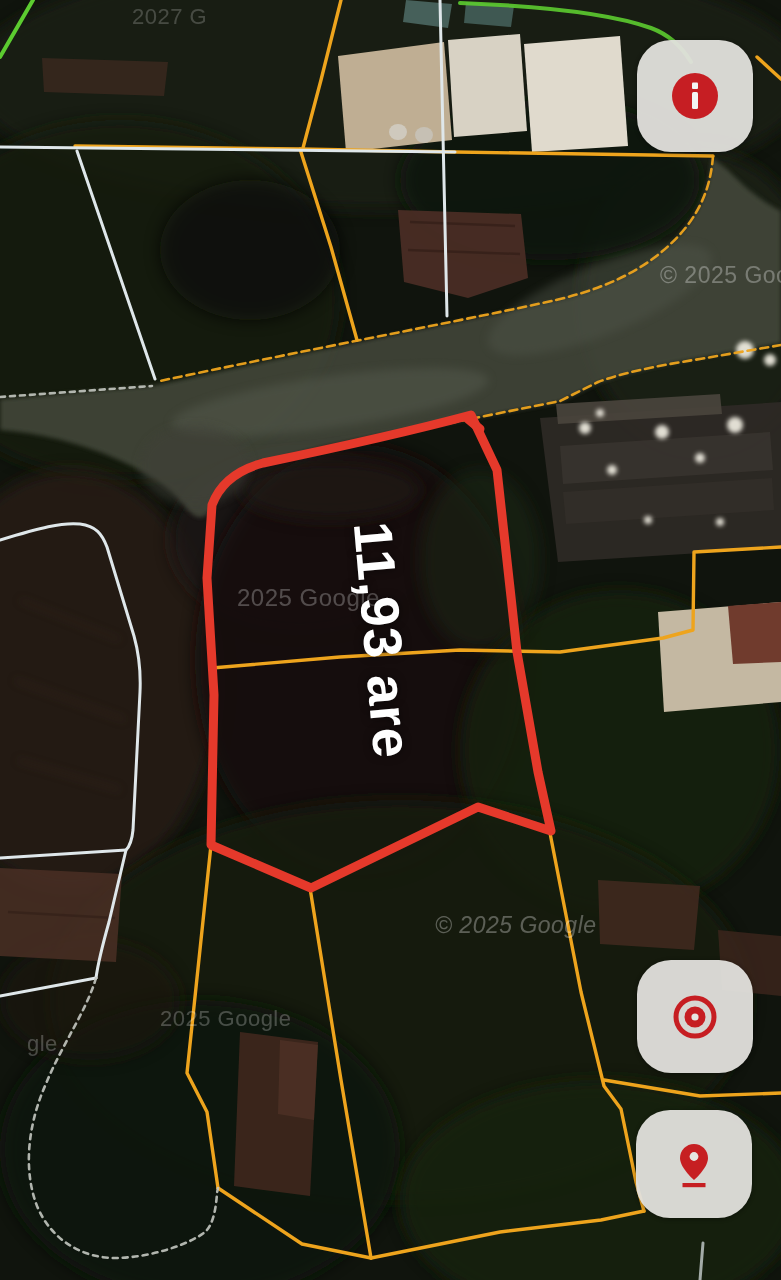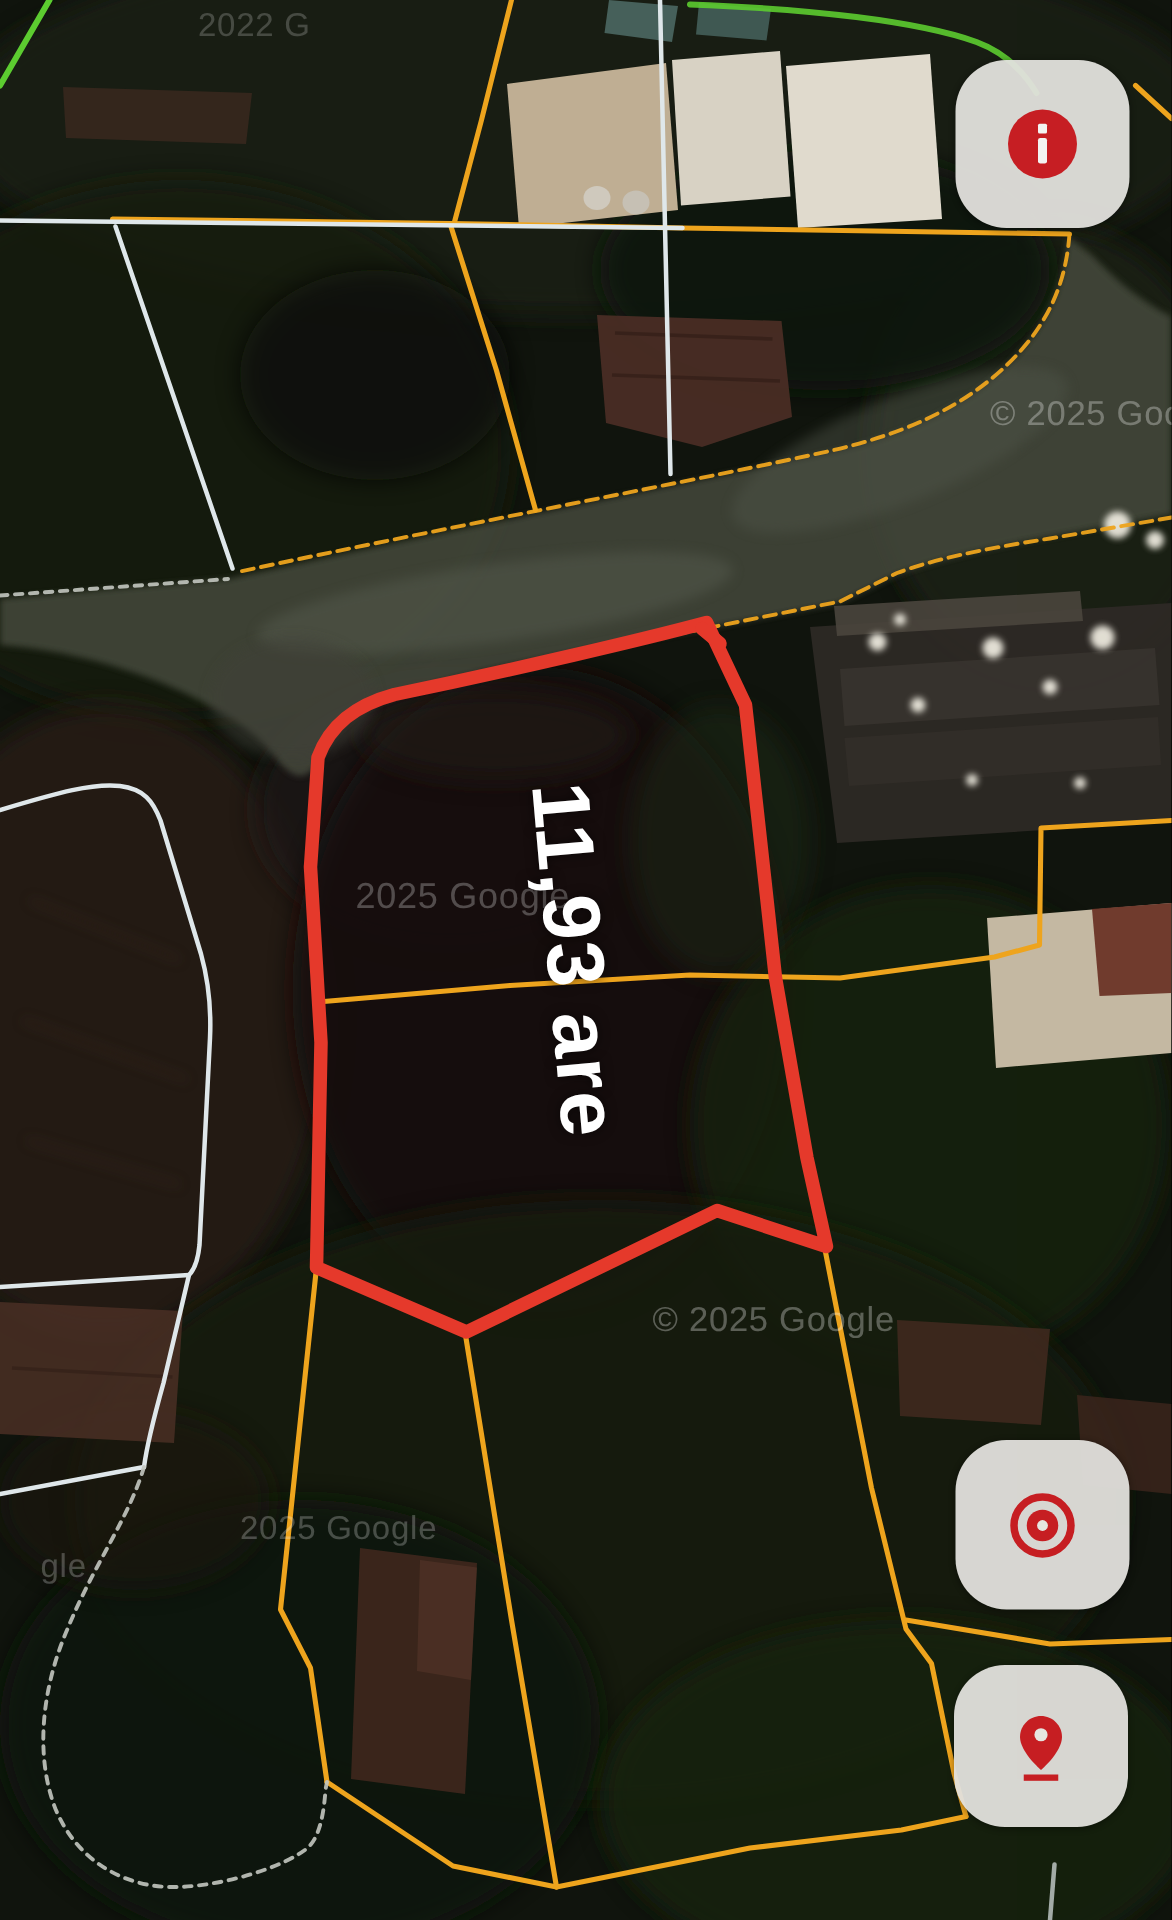--- a/index.html
+++ b/index.html
@@ -13,21 +13,21 @@
   .st-white{stroke:var(--boundary-white,#dfe7ea);fill:none;}
   .st-gray{stroke:var(--boundary-gray,#c3c7c0);fill:none;}
   .st-green{stroke:var(--boundary-green,#5ccc30);fill:none;}
   .st-red{stroke:var(--marker-red,#e5392b);fill:none;}
 
   .watermark{position:absolute;color:var(--watermark-white,#fff);
     font-size:22px;letter-spacing:.5px;white-space:nowrap;pointer-events:none;}
   .wm-tl{left:132px;top:4px;opacity:.20;}
   .wm-tr{left:660px;top:262px;opacity:.30;font-size:23px;}
   .wm-c {left:237px;top:584px;opacity:.26;font-size:24px;}
-  .wm-m {left:435px;top:866px;opacity:.30;font-size:23px;}
+  .wm-m {left:435px;top:912px;opacity:.30;font-size:23px;font-style:italic;}
   .wm-b {left:160px;top:1006px;opacity:.24;}
   .wm-bt{left:2px;top:1031px;opacity:.24;margin-left:25px;}
 
   #area-label{position:absolute;left:383px;top:640px;
     transform:translate(-50%,-50%) rotate(85deg);
     color:var(--label-white,#fff);font-size:54px;font-weight:bold;
     letter-spacing:1px;white-space:nowrap;
     text-shadow:0 0 8px rgba(0,0,0,.55);pointer-events:none;}
 
   .map-btn{position:absolute;width:116px;border-radius:34px;
@@ -172,21 +172,21 @@
 
     <g class="st-red" stroke-width="9" stroke-linecap="round" stroke-linejoin="round">
       <path d="M471,415 C430,426 345,446 263,463 C237,470 220,483 212,505
                L207,578 L214,695 L211,845 L311,888 L478,807 L551,831
                L538,772 L517,652 L511,597 L497,470 Z"></path>
       <path d="M468,419 L480,429"></path>
     </g>
   </svg>
 </div>
 
-<div class="watermark wm-tl">2022 G</div>
+<div class="watermark wm-tl">2027 G</div>
 <div class="watermark wm-tr">© 2025 Goo</div>
 <div class="watermark wm-c">2025 Google</div>
 <div class="watermark wm-m">© 2025 Google</div>
 <div class="watermark wm-b">2025 Google</div>
 <div class="watermark wm-bt">gle</div>
 
 <div id="area-label">11,93 are</div>
 
 <div class="map-btn" id="btn-info">
   <svg viewBox="0 0 48 48">

